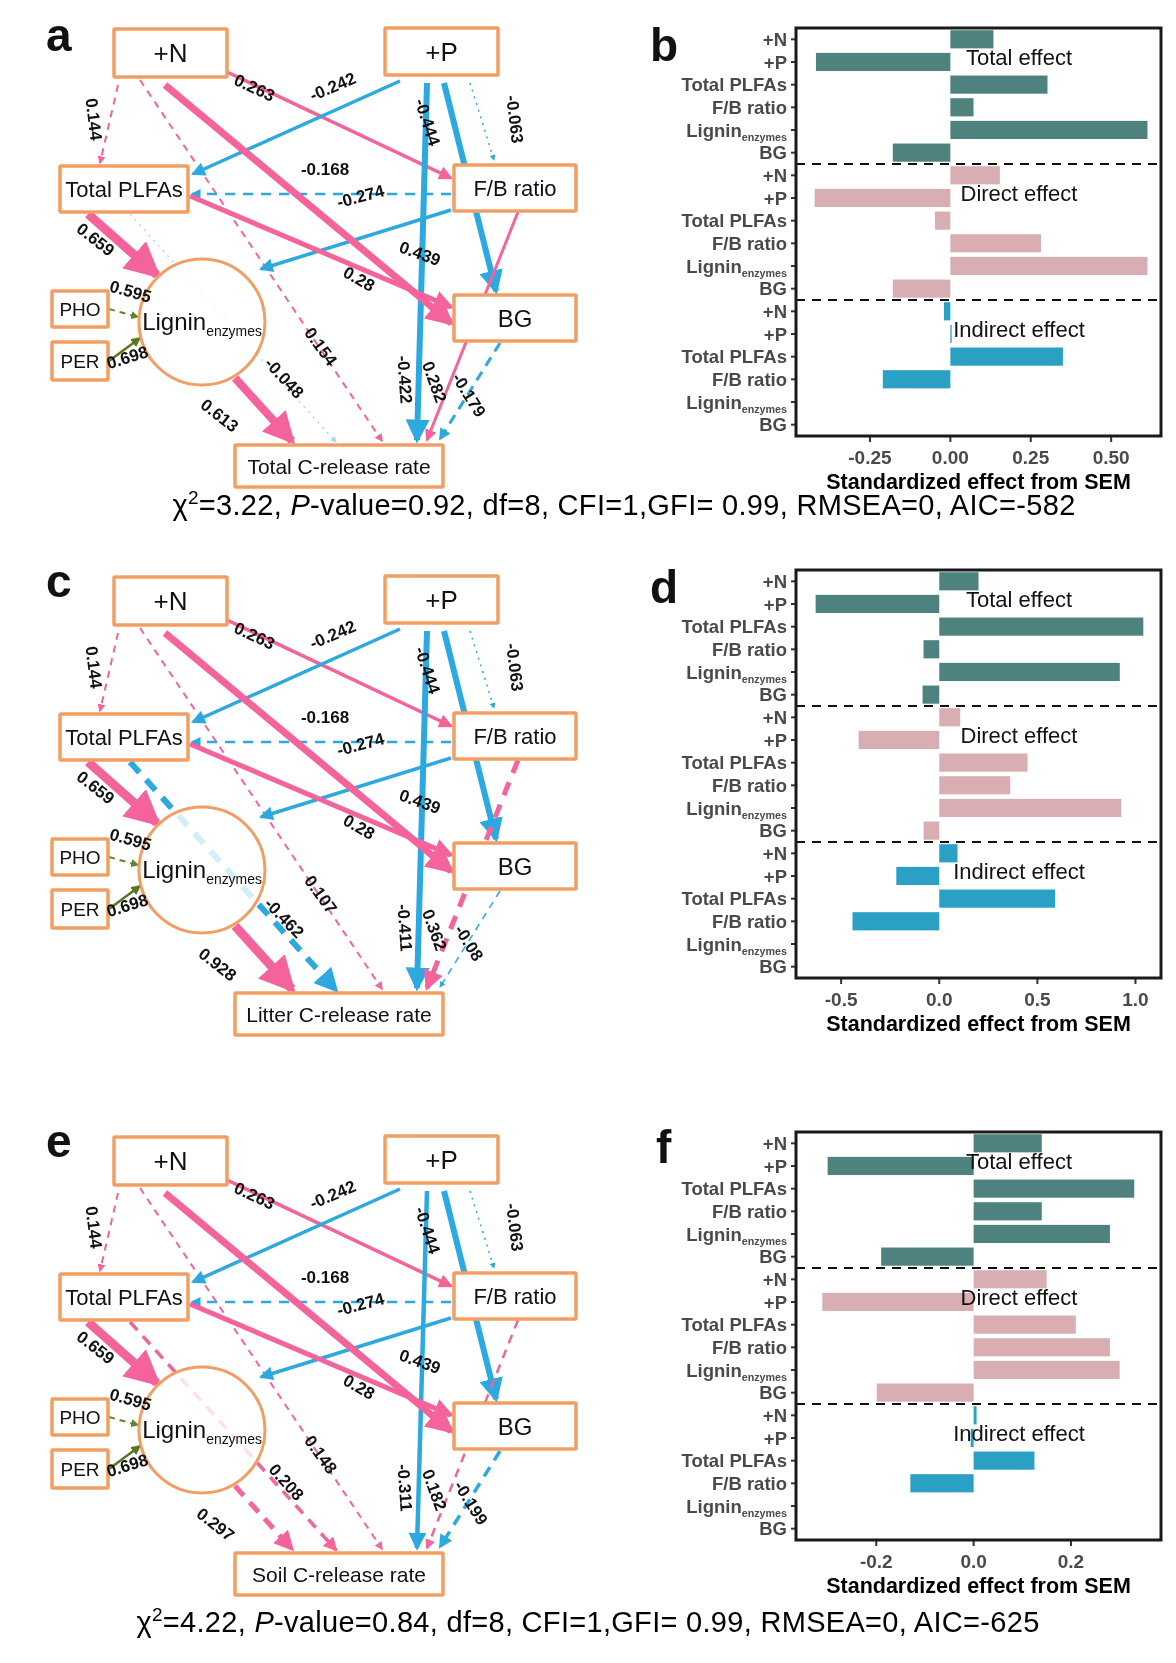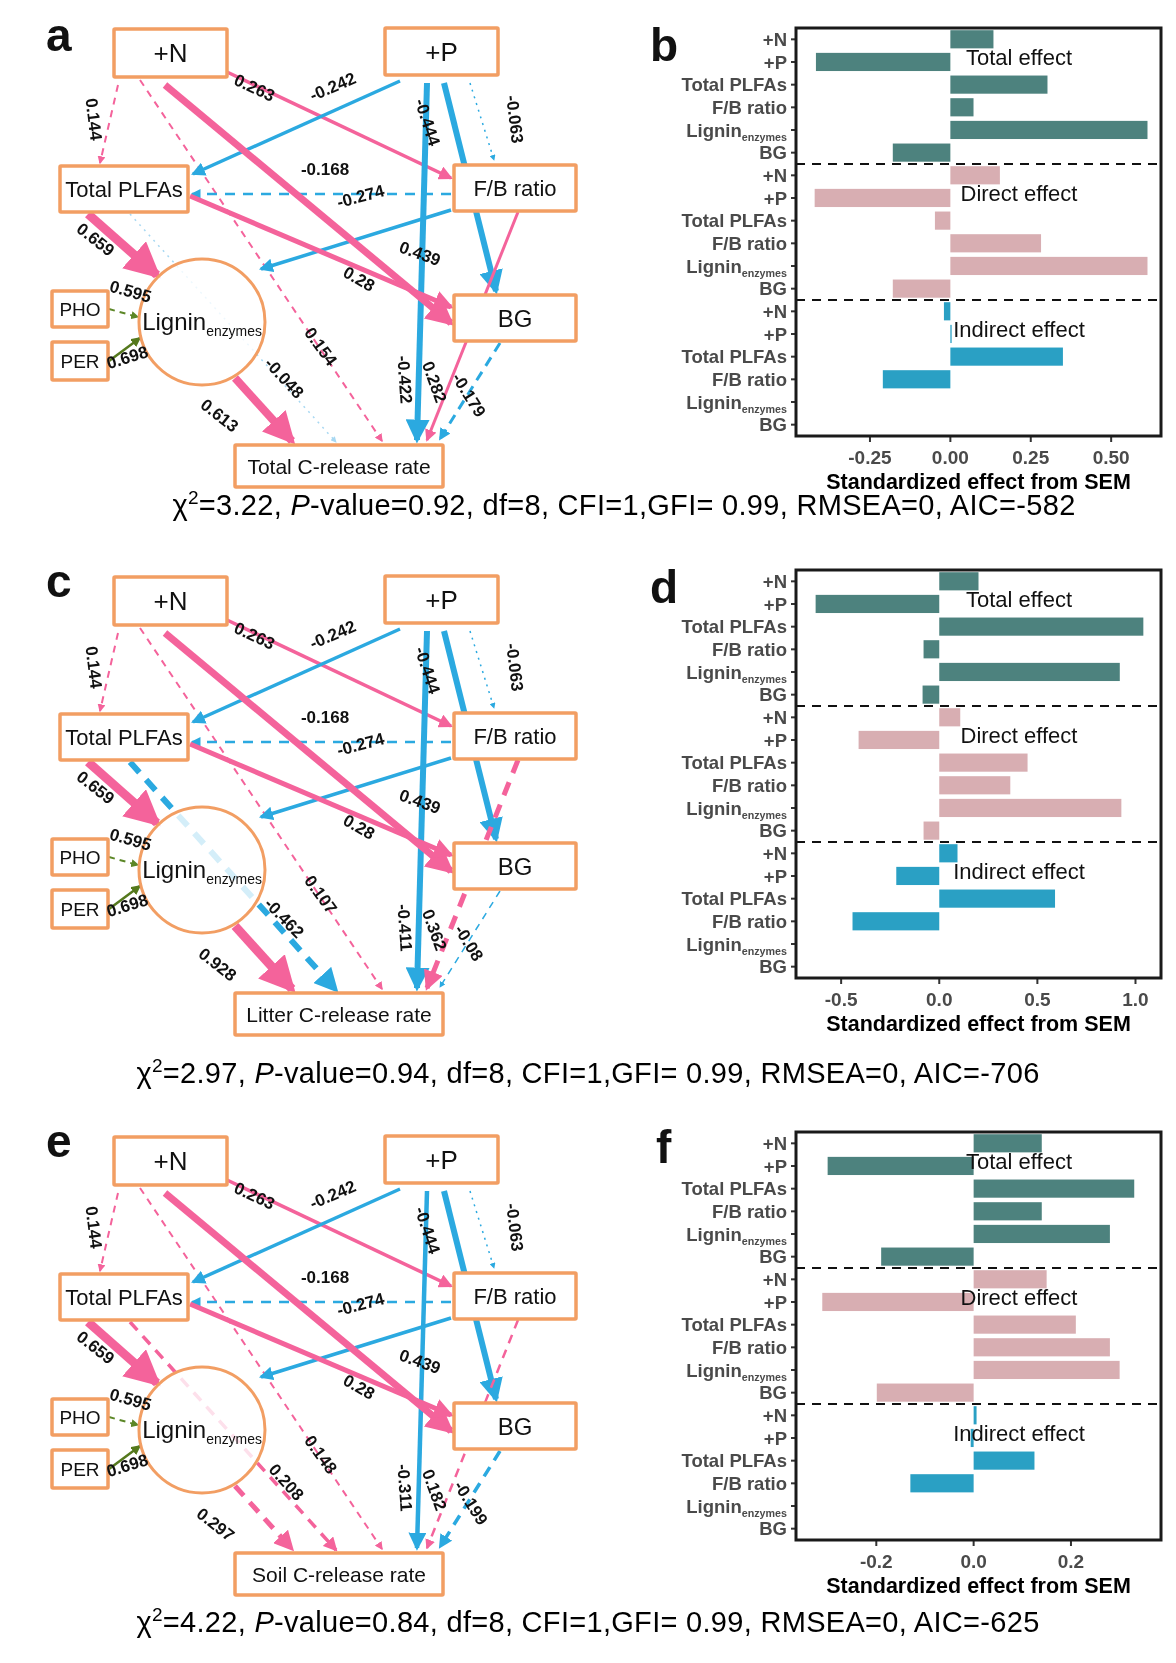--- a/index.html
+++ b/index.html
@@ -434,21 +434,20 @@
       <line x1="230.3" y1="420" x2="230.3" y2="426" stroke="#333" stroke-width="2"></line>
       <text x="230.3" y="448" text-anchor="middle" font-size="19" font-weight="bold" fill="#4a4a4a">-0.2</text>
       <line x1="327.6333333333333" y1="420" x2="327.6333333333333" y2="426" stroke="#333" stroke-width="2"></line>
       <text x="327.6333333333333" y="448" text-anchor="middle" font-size="19" font-weight="bold" fill="#4a4a4a">0.0</text>
       <line x1="424.96666666666664" y1="420" x2="424.96666666666664" y2="426" stroke="#333" stroke-width="2"></line>
       <text x="424.96666666666664" y="448" text-anchor="middle" font-size="19" font-weight="bold" fill="#4a4a4a">0.2</text>
       <text x="332.5" y="473" text-anchor="middle" font-size="21.5" font-weight="bold" fill="#000">Standardized effect from SEM</text>
       <rect x="150" y="12" width="365" height="408" fill="none" stroke="#1a1a1a" stroke-width="3"></rect>
     </svg>
   <div class="caption" id="caption-0" style="top: 487px; padding-left: 36px;"><span>χ</span><sup>2</sup><span>=3.22, </span><span class="it">P</span><span>-value=0.92, df=8, CFI=1,GFI= 0.99, RMSEA=0, AIC=-582</span></div>
-  <div class="caption" id="caption-1" style="top: 1055px;"><span>χ</span><sup>2</sup><span>=2.97, </span><span class="it">P</span><span>-value=0.94, df=8, CFI=1,GFI= 0.99, RMSEA=0, AIC=-706</span></div>
   <div class="caption" id="caption-2" style="top: 1604px;"><span>χ</span><sup>2</sup><span>=4.22, </span><span class="it">P</span><span>-value=0.84, df=8, CFI=1,GFI= 0.99, RMSEA=0, AIC=-625</span></div>
 <div class="panel-letter" style="left: 46px; top: 12px;">a</div>
     <div class="panel-letter" style="left: 650px; top: 22px;">b</div>
     <div class="panel-letter" style="left: 46px; top: 558px;">c</div>
     <div class="panel-letter" style="left: 650px; top: 564px;">d</div>
     <div class="panel-letter" style="left: 46px; top: 1118px;">e</div>
     <div class="panel-letter" style="left: 656px; top: 1124px;">f</div>
   </div>
 
 </body></html>

